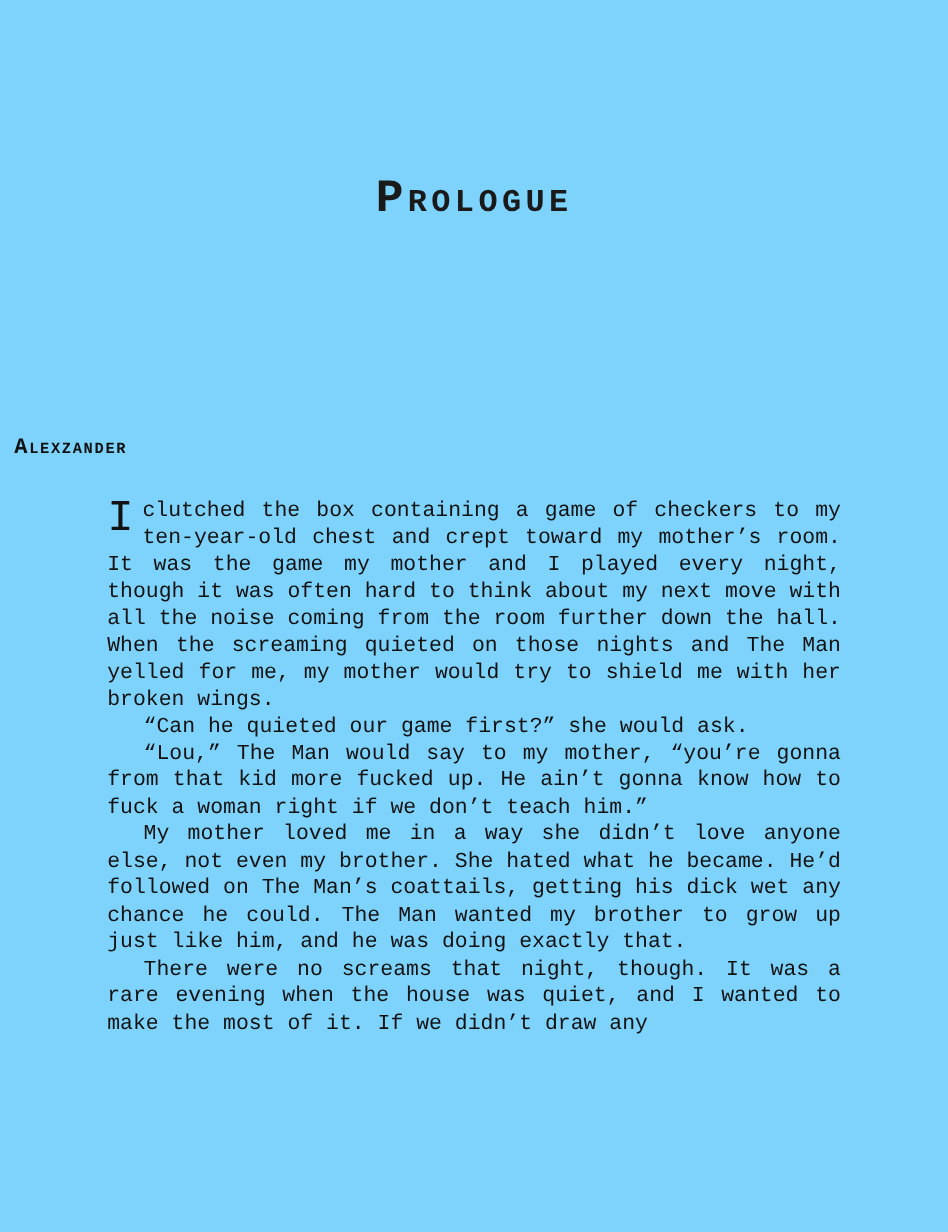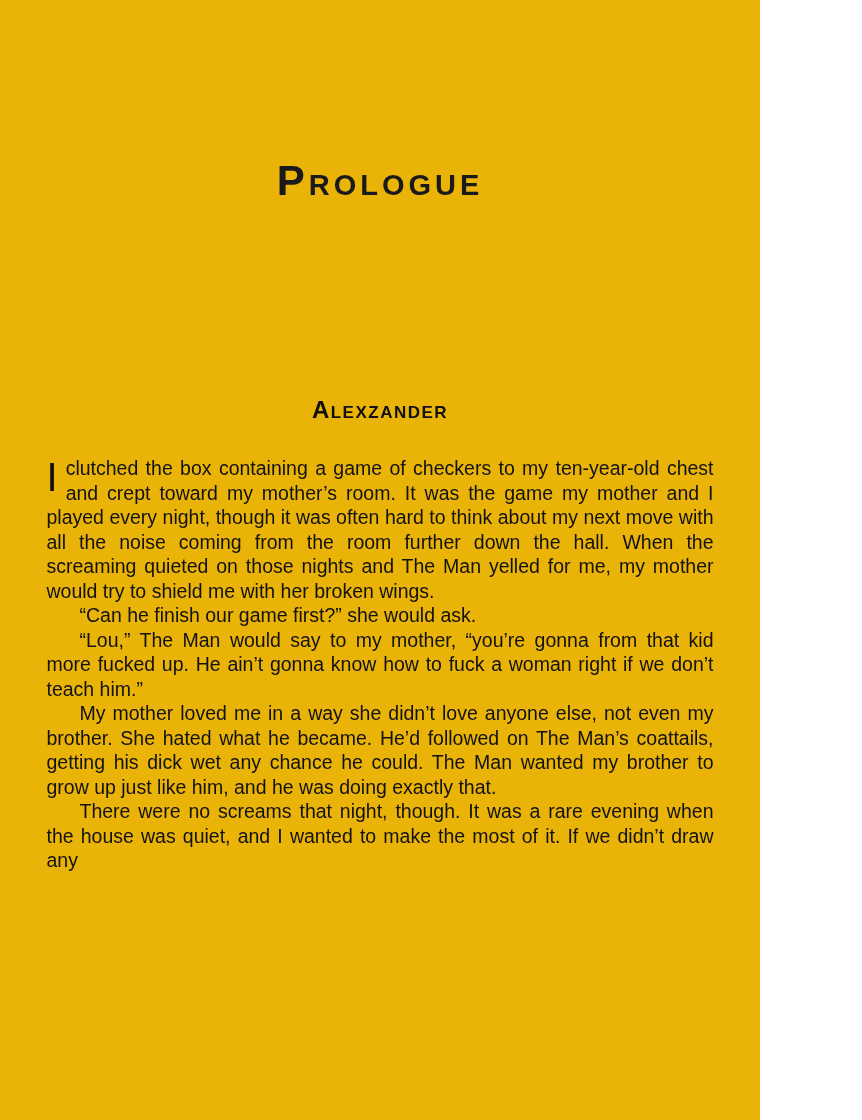--- a/index.html
+++ b/index.html
@@ -2,42 +2,42 @@
 <html><head>
 <meta charset="utf-8">
 <style>
   html, body {
     margin: 0;
     padding: 0;
     background: #ffffff;
   }
   .page {
     position: relative;
-    width: 760px;
+    width: 862px;
     height: 1120px;
-    background: #eab308;
+    background: #7dd3fc;
     color: #121212;
-    font-family: Liberation Sans, sans-serif;
+    font-family: Liberation Mono, monospace;
     overflow: hidden;
   }
   .chapter-title {
     margin: 0;
     padding-top: 160px;
     text-align: center;
     font-size: 42px;
     line-height: 1;
     font-weight: 600;
     font-variant: small-caps;
     letter-spacing: 4px;
     color: #1a1a1a;
   }
   .pov-heading {
-    margin: 196px 0 0 0;
-    text-align: center;
-    font-size: 24px;
+    margin: 196px 0 0 13px;
+    text-align: left;
+    font-size: 20px;
     line-height: 1;
     font-weight: 700;
     font-variant: small-caps;
     letter-spacing: 1.5px;
     color: #111111;
   }
   .page-body {
     width: 667px;
     margin: 34px auto 0 auto;
     font-size: 19.5px;
@@ -67,21 +67,21 @@
 <div class="page">
 
   <h1 class="chapter-title">Prologue</h1>
 
   <h2 class="pov-heading">Alexzander</h2>
 
   <div class="page-body">
 
     <p class="para"><span class="dropcap">I</span><span>clutched the box containing a game of checkers to my ten-year-old chest and crept toward my mother’s room. It was the game my mother and I played every night, though it was often hard to think about my next move with all the noise coming from the room further down the hall. When the screaming quieted on those nights and The Man yelled for me, my mother would try to shield me with her broken wings.</span></p>
 
-    <p class="para indent">“Can he finish our game first?” she would ask.</p>
+    <p class="para indent">“Can he quieted our game first?” she would ask.</p>
 
 
     <p class="para indent">“Lou,” The Man would say to my mother, “you’re gonna from that kid more fucked up. He ain’t gonna know how to fuck a woman right if we don’t teach him.”</p>
 
 
     <p class="para indent">My mother loved me in a way she didn’t love anyone else, not even my brother. She hated what he became. He’d followed on The Man’s coattails, getting his dick wet any chance he could. The Man wanted my brother to grow up just like him, and he was doing exactly that.</p>
 
     <p class="para indent">There were no screams that night, though. It was a rare evening when the house was quiet, and I wanted to make the most of it. If we didn’t draw any</p>
 
   </div>

